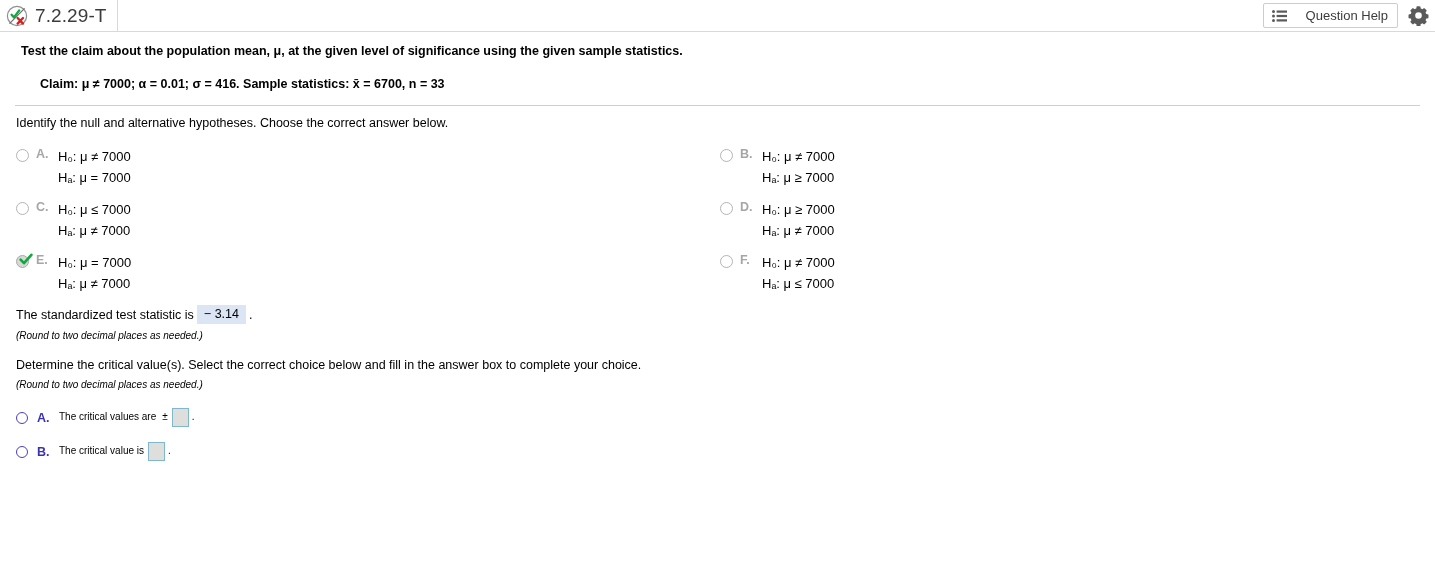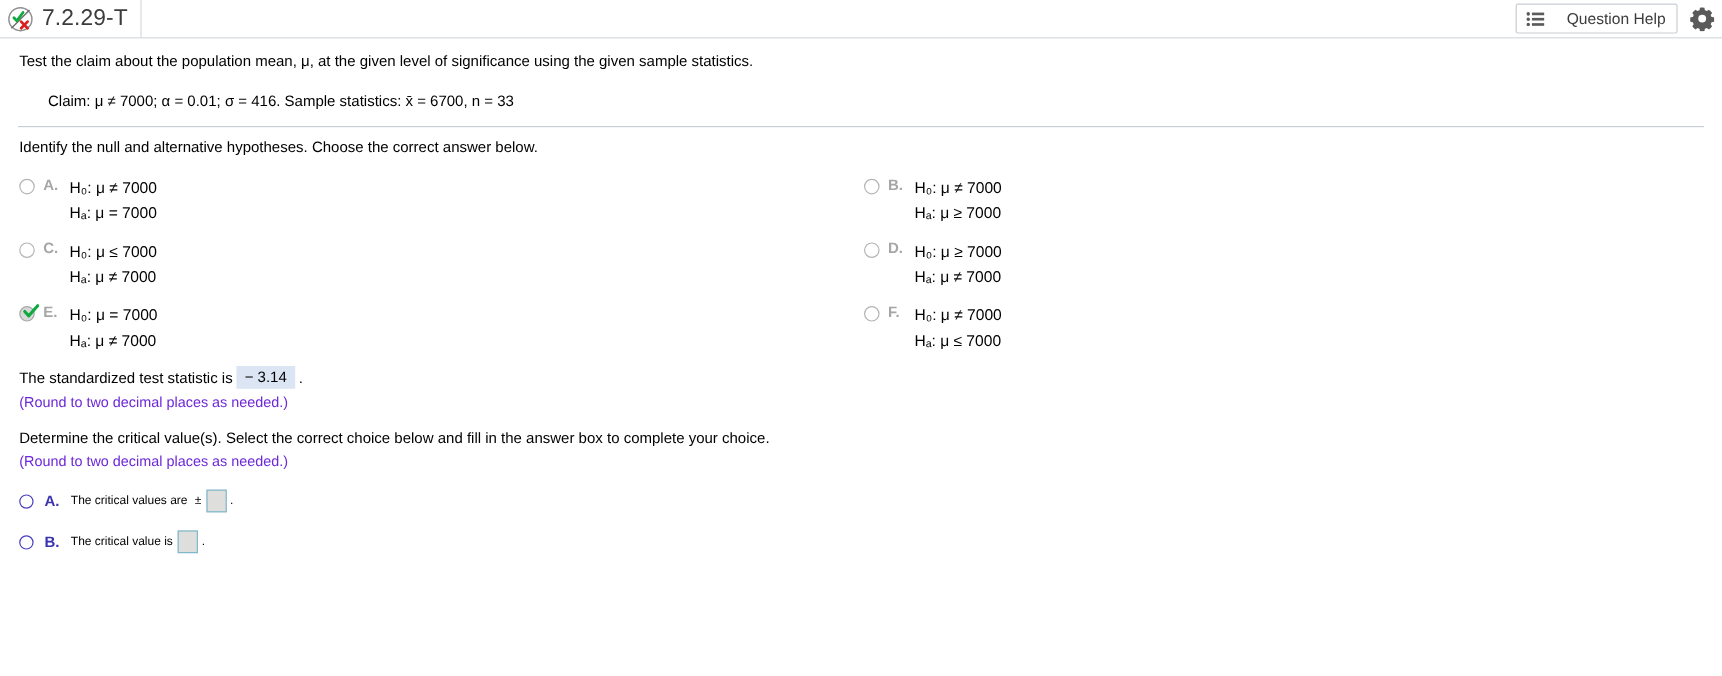--- a/index.html
+++ b/index.html
@@ -84,28 +84,30 @@
     display: block;
     cursor: pointer;
   }
 
   
   .content {
     position: relative;
     padding: 0;
   }
   .prompt-line {
-    padding: 12px 0 0 16px;
-    font-size: 12.5px;
-    line-height: 15px;
+    padding: 12px 0 0 21px;
+    font-size: 12.5px;
+    line-height: 15px;
+    font-weight: bold;
   }
   .claim-line {
     padding: 18px 0 0 40px;
     font-size: 12.5px;
     line-height: 15px;
+    font-weight: bold;
   }
   .divider {
     margin: 13px 15px 0 15px;
     border: 0;
     border-top: 1px solid #c8cfd6;
     height: 0;
   }
   .section-question {
     padding: 10px 0 0 16px;
     font-size: 12.5px;
@@ -185,23 +187,24 @@
   }
   .filled-answer {
     background: #dce5f3;
     padding: 1px 7px 2px 7px;
     margin: 0 3px;
     font-size: 12.5px;
     white-space: nowrap;
   }
   .round-note {
     padding: 4px 0 0 16px;
-    color: #6d28d9;
-    font-size: 12px;
-    line-height: 15px;
+    color: #000000;
+    font-size: 10px;
+    line-height: 15px;
+    font-style: italic;
   }
   .determine-line {
     padding: 15px 0 0 16px;
     font-size: 12.5px;
     line-height: 15px;
   }
 
   .choice-list { margin-top: 16px; padding-left: 16px; }
   .choice {
     display: flex;

